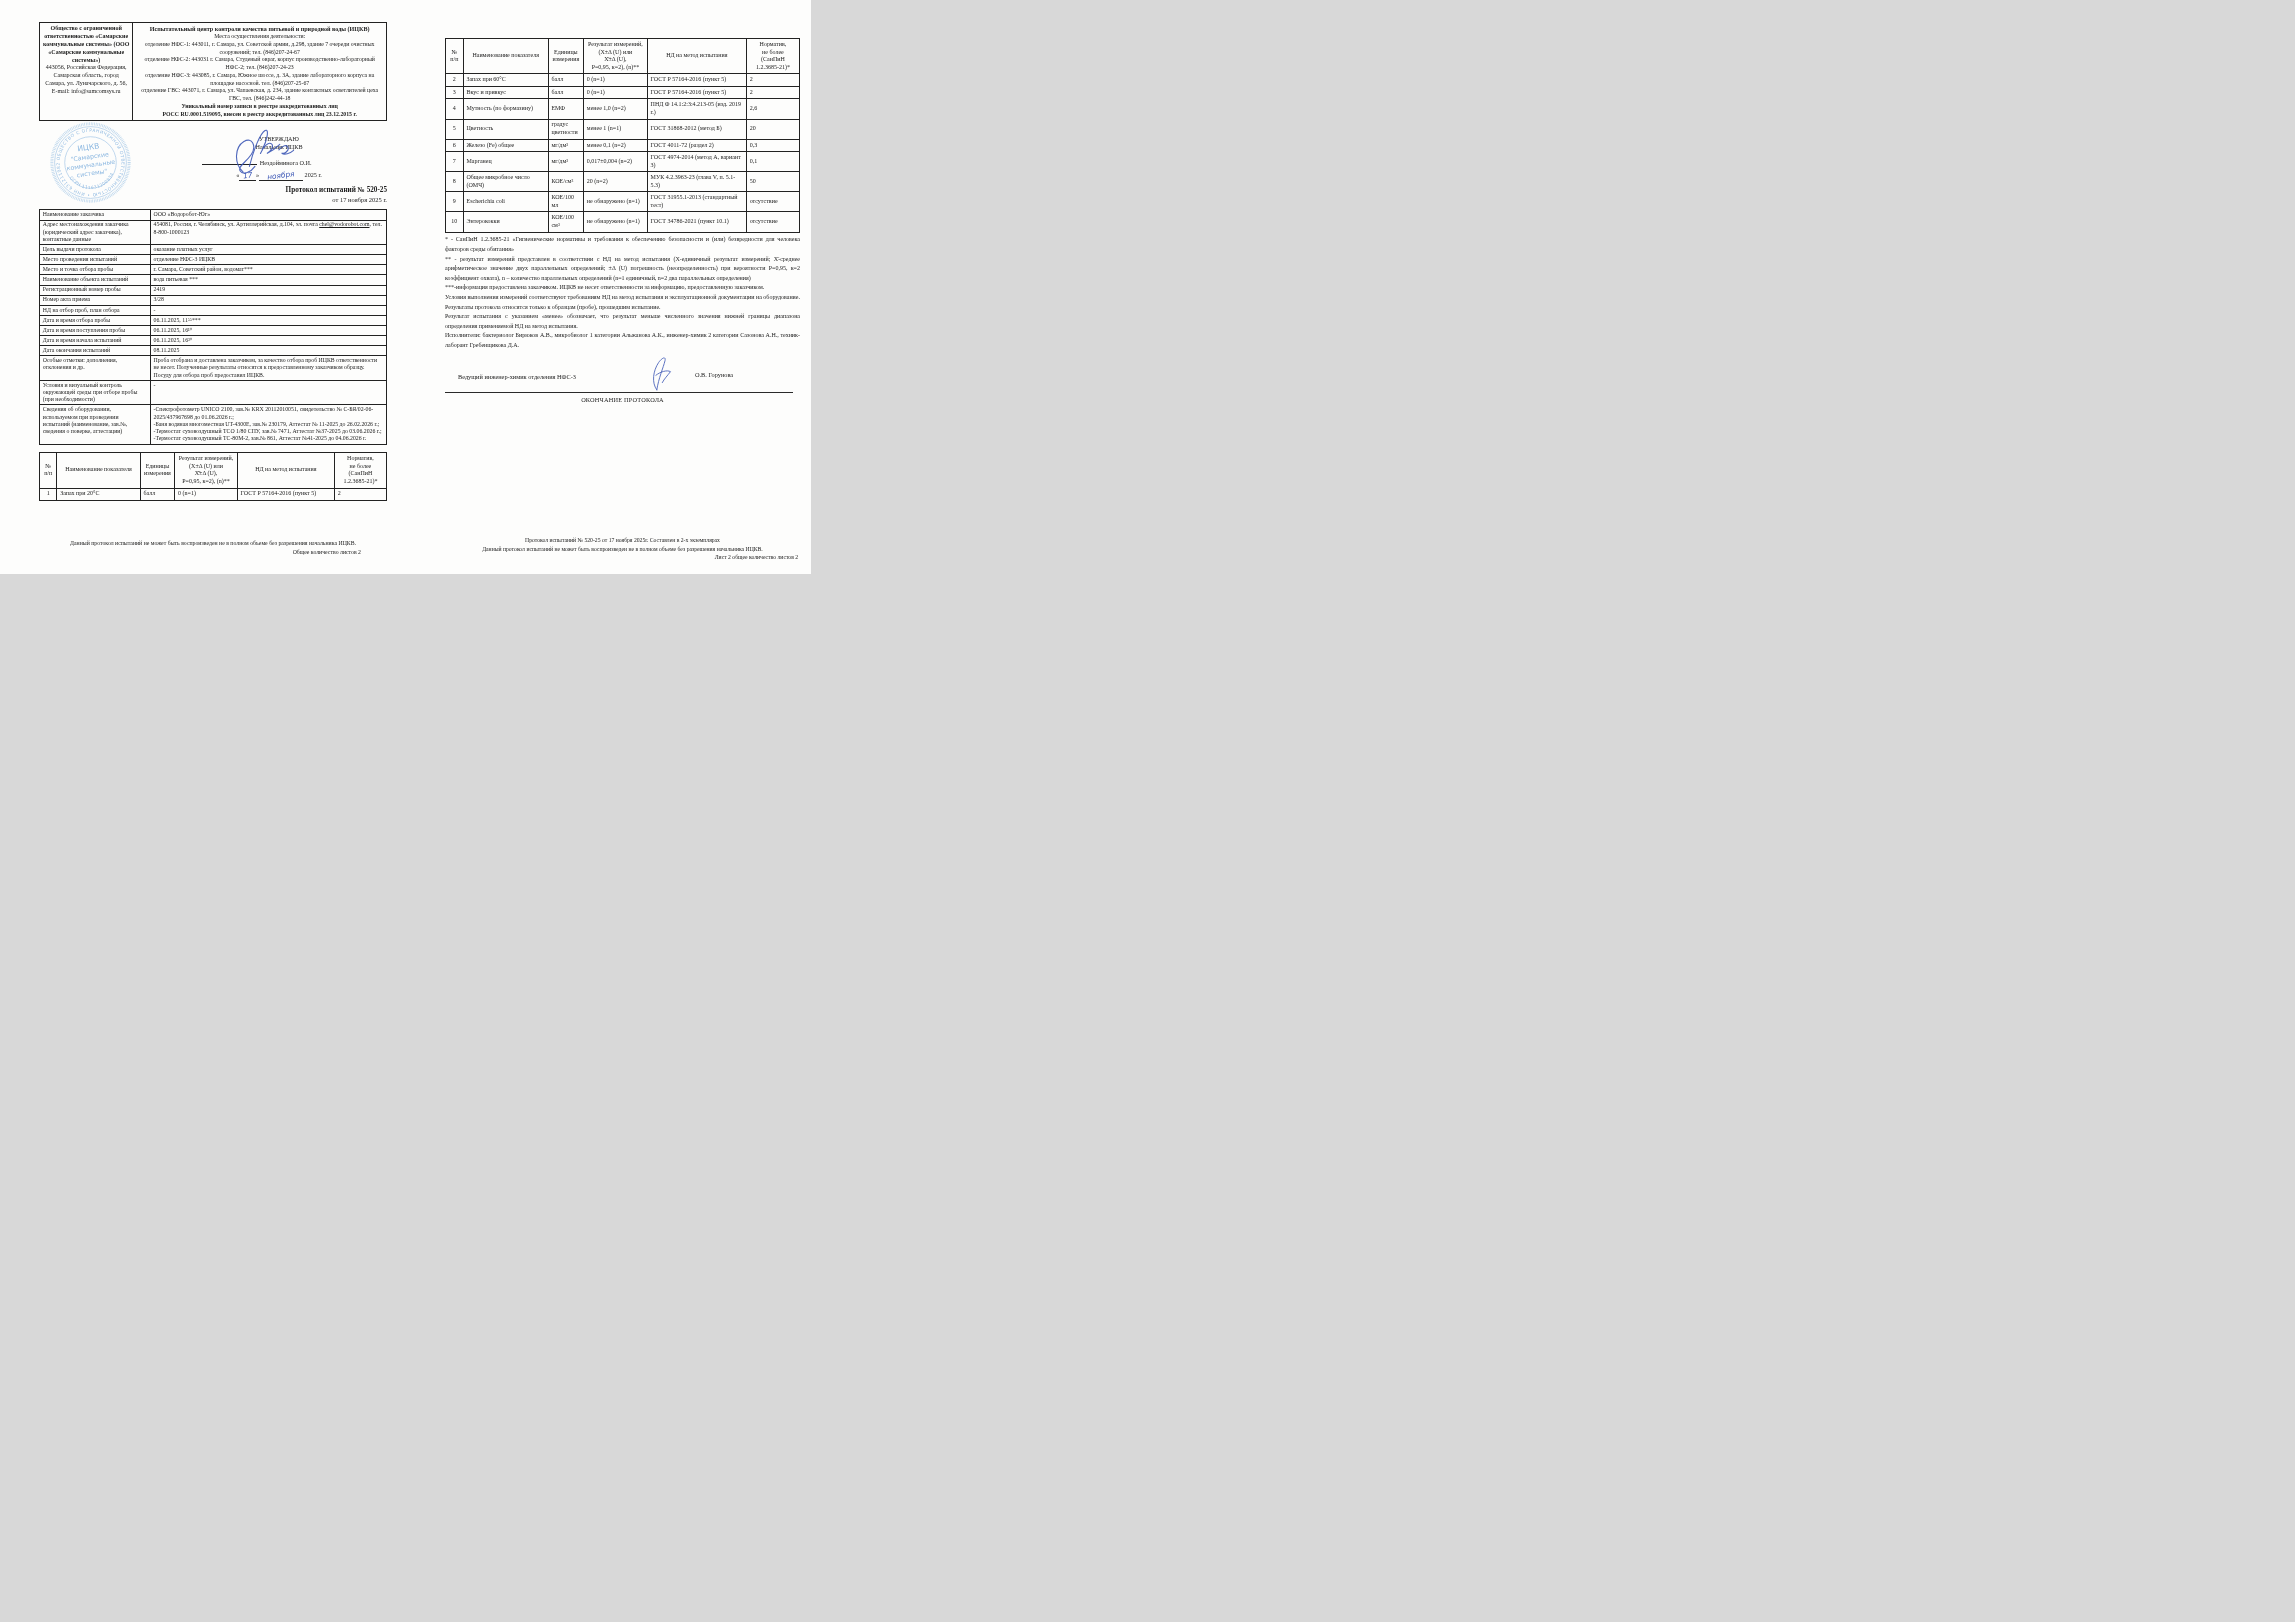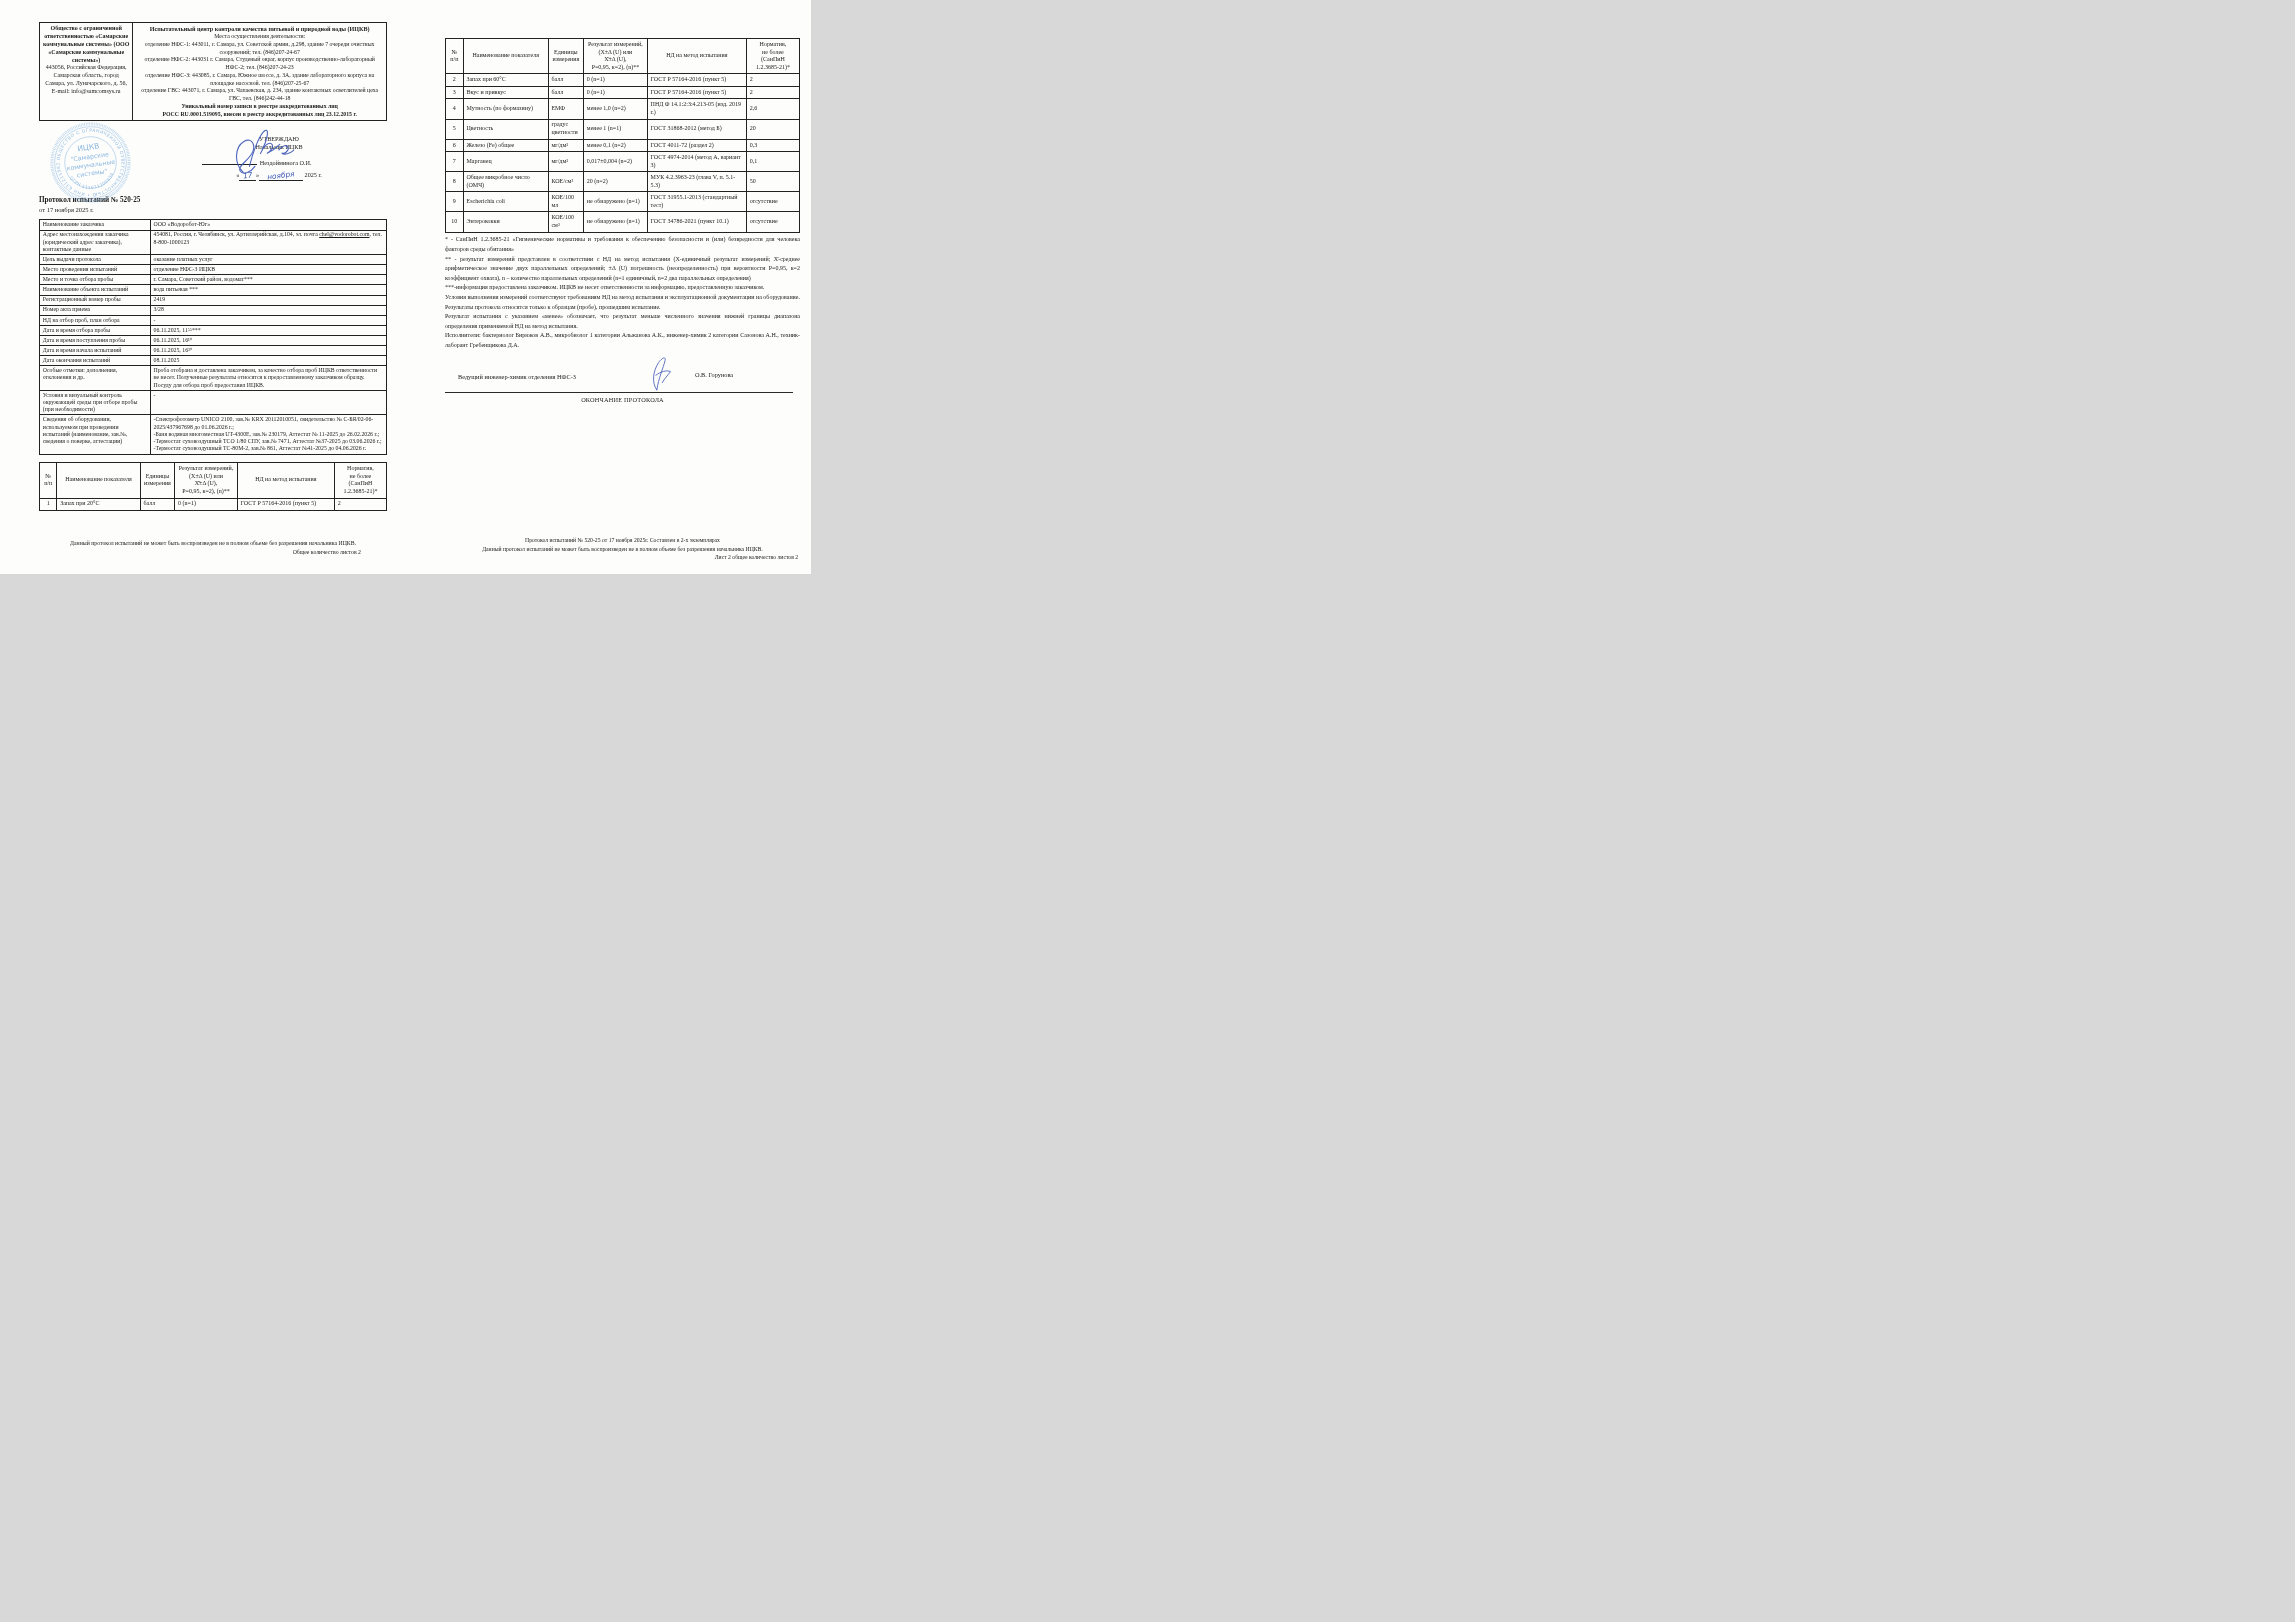--- a/index.html
+++ b/index.html
@@ -30,21 +30,21 @@
   .sig-underline{display:inline-block;width:55px;border-bottom:0.6px solid #222;height:5.6px;margin-right:2.8px;}
   .approve-date{margin-top:3.7px;text-align:center;}
   .blank{display:inline-block;border-bottom:0.6px solid #222;text-align:center;}
   .blank.day{width:16.7px;}
   .blank.mon{width:44px;}
   .hand{color:#3d58b6;font-style:italic;font-family:"DejaVu Sans",sans-serif;display:inline-block;transform:rotate(-5deg);font-size:6.5px;}
   .hand.big{font-size:7.4px;transform:rotate(-7deg) translateY(0.9px);}
   .big-sig{position:absolute;left:192px;top:2.8px;width:81px;height:60px;z-index:4;}
 
   
-  .ptitle{text-align:left;margin-top:10px;line-height:1.35;}
+  .ptitle{text-align:right;margin-top:0;line-height:1.35;}
   .ptitle .t1{font-weight:bold;font-size:7.2px;}
   .ptitle .t2{font-size:6.5px;}
 
   
   table.details{border-collapse:collapse;width:100%;table-layout:fixed;margin-top:4.6px;font-size:5.8px;line-height:1.26;}
   table.details td{border:0.7px solid #222;padding:0.9px 2.8px;vertical-align:top;}
   table.details td.lbl{width:30%;}
   .pre{white-space:pre-line;}
   .email{text-decoration:underline;}
 

